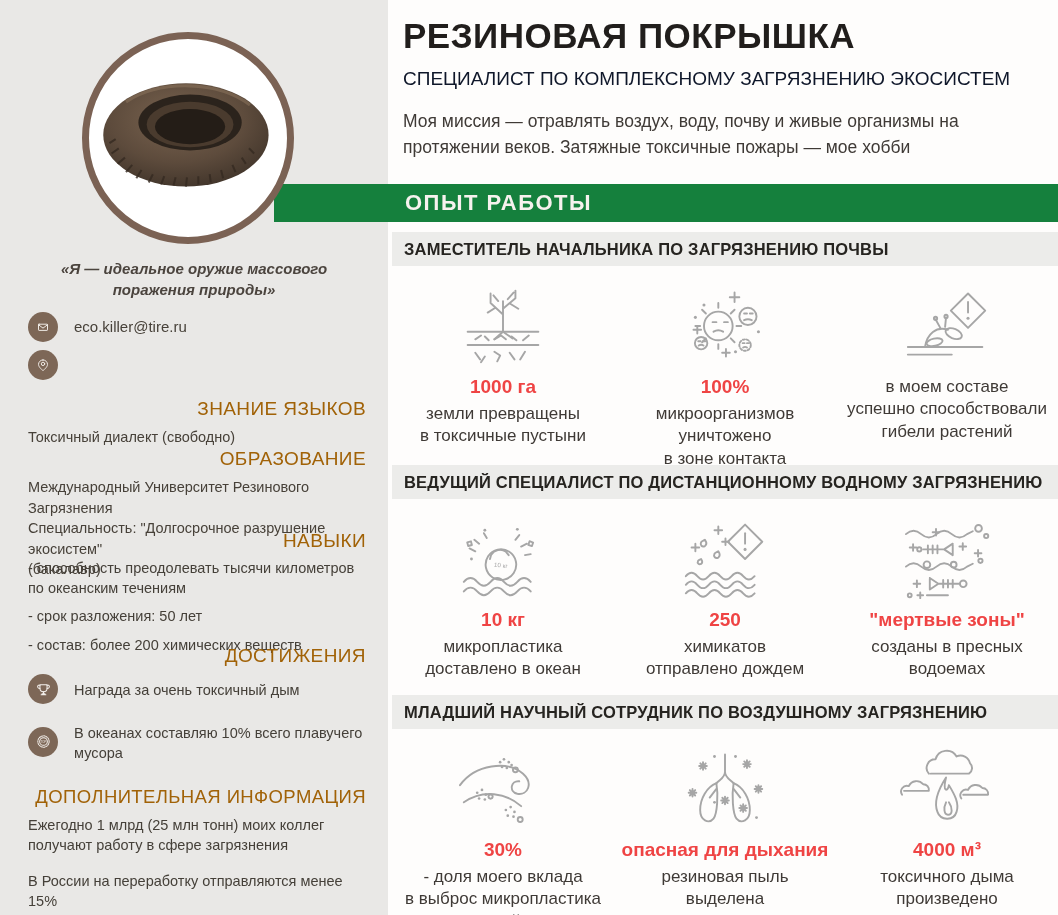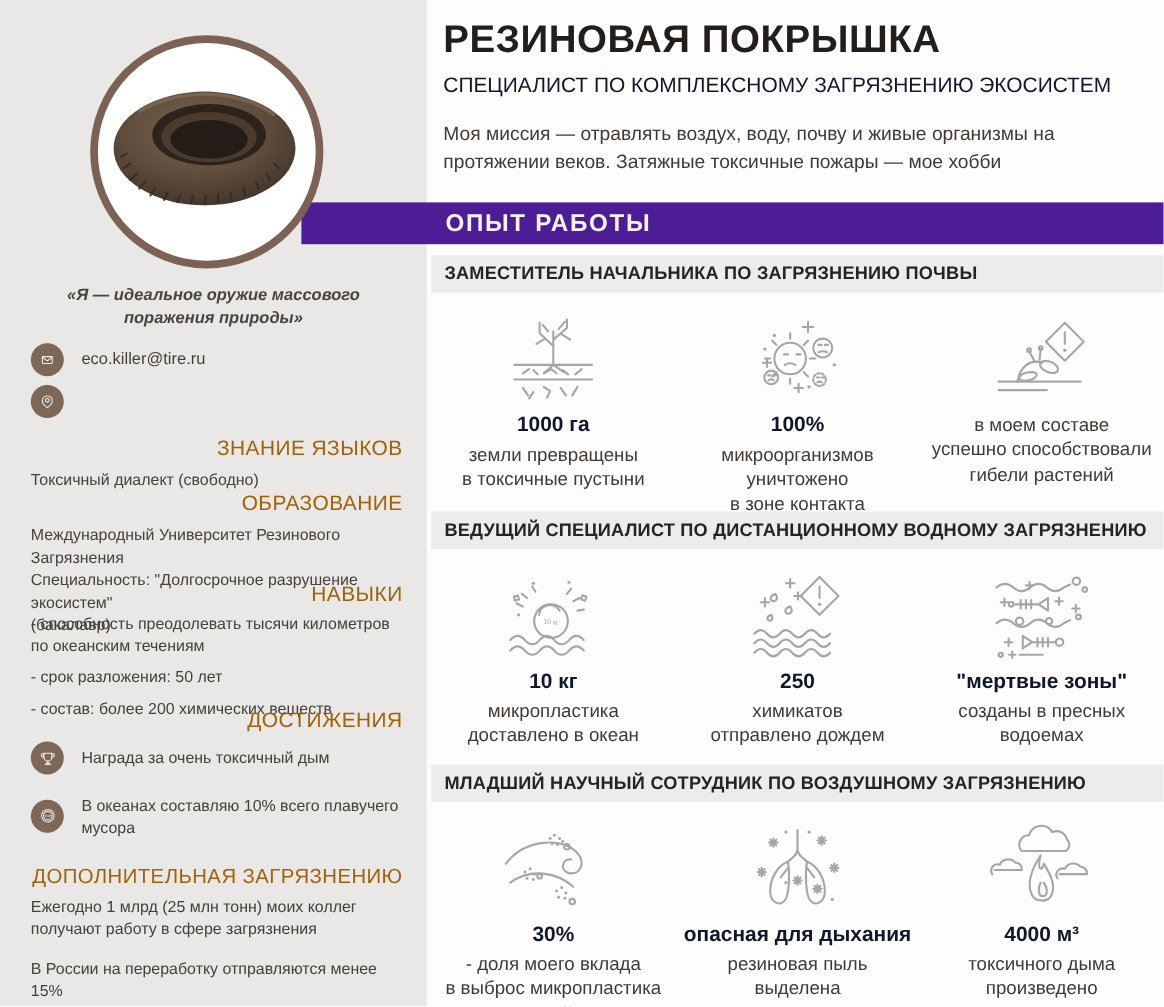--- a/index.html
+++ b/index.html
@@ -3,21 +3,21 @@
 <meta charset="utf-8">
 <style>
   html,body{margin:0;padding:0;background:#fff;}
   .poster{position:relative;width:1058px;height:915px;background:#fefdfc;overflow:hidden;
           font-family:"Liberation Sans","DejaVu Sans",sans-serif;color:#454039;}
   
   .sidebar{position:absolute;left:0;top:0;width:388px;height:915px;background:#e9e8e6;}
   .photo-circle{position:absolute;left:82px;top:32px;width:212px;height:212px;border-radius:50%;
                 background:#ffffff;border:7px solid #7b6254;box-sizing:border-box;z-index:3;
                 display:flex;align-items:center;justify-content:center;}
-  .exp-band{position:absolute;left:274px;top:184px;width:784px;height:38px;background:#4c1d95;z-index:2;}
+  .exp-band{position:absolute;left:274px;top:184px;width:784px;height:38px;background:#15803d;z-index:2;}
   .exp-band-label{position:absolute;left:131px;top:0;height:100%;display:flex;align-items:center;
                   color:#f6f2ee;font-weight:bold;font-size:22px;letter-spacing:1.5px;}
   .quote{position:absolute;left:34px;top:258px;width:320px;text-align:center;font-style:italic;
          font-weight:bold;font-size:15px;line-height:1.4;color:#4b443e;}
   .contact-row{position:absolute;left:28px;display:flex;align-items:flex-start;gap:16px;width:330px;}
   .icon-circle{flex:0 0 auto;width:30px;height:30px;border-radius:50%;background:#7d6757;
                display:flex;align-items:center;justify-content:center;}
   .contact-text{font-size:15px;line-height:1.35;padding-top:5px;color:#474139;}
   .side-sec{position:absolute;left:28px;width:338px;}
   .side-sec h3{margin:0 0 7px 0;font-size:19px;font-weight:normal;letter-spacing:.4px;color:#a16207;text-align:right;}
@@ -30,21 +30,21 @@
   .main-title{position:absolute;left:403px;top:16px;font-size:35px;font-weight:bold;
               letter-spacing:.5px;color:#211e1c;}
   .main-subtitle{position:absolute;left:403px;top:68px;font-size:19px;font-weight:normal;color:#0f172a;}
   .mission{position:absolute;left:403px;top:108px;width:600px;font-size:17.5px;line-height:1.5;color:#3f3a36;}
   .job{position:absolute;left:392px;width:666px;}
   .job-band{height:34px;background:#ececea;display:flex;align-items:center;padding-left:12px;
             font-weight:bold;font-size:16.5px;letter-spacing:.2px;color:#262420;}
   .stats{display:flex;margin-top:14px;}
   .stat{flex:1;text-align:center;padding:0 4px;}
   .stat-icon{height:88px;display:flex;align-items:flex-end;justify-content:center;margin-bottom:8px;}
-  .stat-value{font-weight:bold;font-size:19px;color:#0f172a;margin-bottom:5px;}
+  .stat-value{font-weight:bold;font-size:19px;color:#ef4444;margin-bottom:5px;}
   .stat-desc{font-size:17px;line-height:1.32;color:#3f3a36;white-space:pre-line;}
   svg.line-icon{stroke:#a6a6a6;fill:none;stroke-width:2;stroke-linecap:round;stroke-linejoin:round;}
   svg.white-icon{stroke:#f4f0ec;fill:none;stroke-width:1.7;stroke-linecap:round;stroke-linejoin:round;}
 </style>
 </head>
 <body>
 
 <div class="poster">
 
   <aside class="sidebar"></aside>
@@ -132,21 +132,21 @@
             <circle cx="16" cy="16" r="9.5" stroke-dasharray="2.4 1.6"></circle>
             <circle cx="16" cy="16" r="6.5"></circle>
             <text x="16" y="18" text-anchor="middle" font-size="4.6" fill="#f4f0ec" stroke="none" font-family="Liberation Sans, sans-serif">TOP</text>
           </svg>
       </span>
       <span class="ach-text">В океанах составляю 10% всего плавучего мусора</span>
     </div>
   </div>
 
   <div class="side-sec" style="top:786px;">
-    <h3 style="font-size:18.5px;">ДОПОЛНИТЕЛЬНАЯ ЗАГРЯЗНЕНИЮ</h3>
+    <h3 style="font-size:18.5px;">ДОПОЛНИТЕЛЬНАЯ ИНФОРМАЦИЯ</h3>
     <div class="extra-item">Ежегодно 1 млрд (25 млн тонн) моих коллег получают работу в сфере загрязнения</div>
     <div class="extra-item">В России на переработку отправляются менее 15%</div>
   </div>
 
   <h1 class="main-title" style="margin:0;">РЕЗИНОВАЯ ПОКРЫШКА</h1>
   <h2 class="main-subtitle" style="margin:0;">СПЕЦИАЛИСТ ПО КОМПЛЕКСНОМУ ЗАГРЯЗНЕНИЮ ЭКОСИСТЕМ</h2>
   <p class="mission" style="margin:0;">Моя миссия — отравлять воздух, воду, почву и живые организмы на протяжении веков. Затяжные токсичные пожары — мое хобби</p>
 
   <section class="job" style="top:232px;">
     <div class="job-band">ЗАМЕСТИТЕЛЬ НАЧАЛЬНИКА ПО ЗАГРЯЗНЕНИЮ ПОЧВЫ</div>

